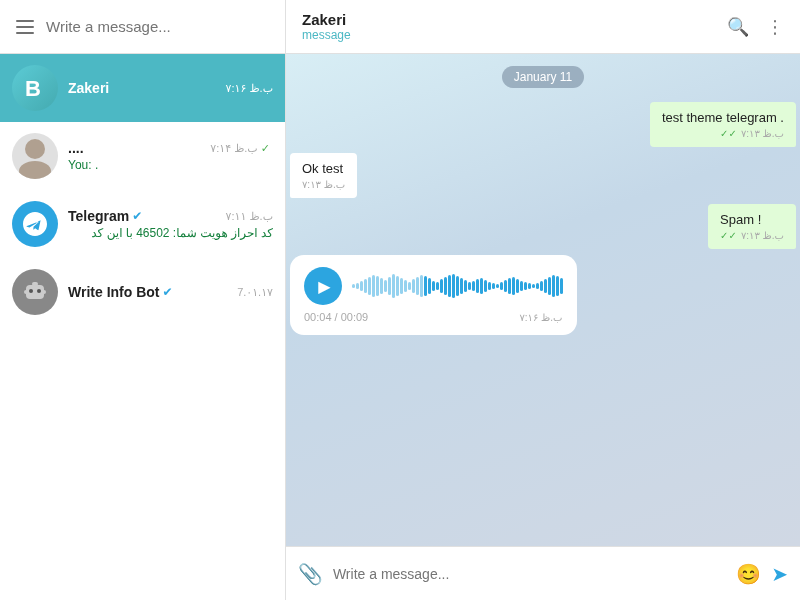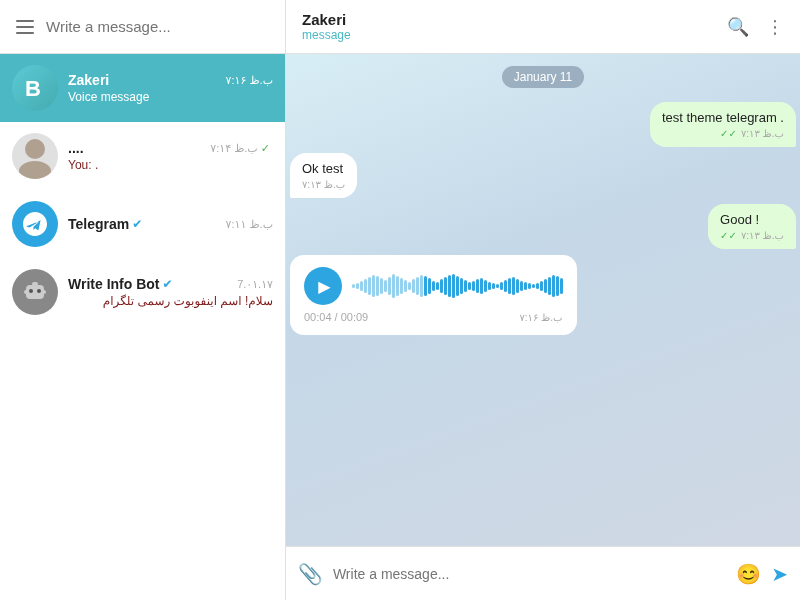--- a/index.html
+++ b/index.html
@@ -57,21 +57,21 @@
     }
     .avatar-b { background: linear-gradient(135deg, #5bcbd5, #44aab0); font-size: 22px; }
     .avatar-dots { background: #e0e0e0; overflow: hidden; }
     .avatar-tg { background: #2ca5e0; }
     .avatar-spam { background: #888; }
 
     .chat-info { flex: 1; min-width: 0; }
     .chat-name-row { display: flex; align-items: center; justify-content: space-between; }
     .chat-name { font-size: 14px; font-weight: 600; color: #222; white-space: nowrap; overflow: hidden; text-overflow: ellipsis; }
     .chat-time { font-size: 11px; color: #aaa; white-space: nowrap; direction: rtl; }
-    .chat-preview { font-size: 12px; color: #7f1d1d; white-space: nowrap; overflow: hidden; text-overflow: ellipsis; margin-top: 2px; }
+    .chat-preview { font-size: 12px; color: #15803d; white-space: nowrap; overflow: hidden; text-overflow: ellipsis; margin-top: 2px; }
     .verified-badge { color: #2ca5e0; font-size: 12px; margin-left: 3px; }
     .check-icon { color: #4caf50; font-size: 11px; margin-right: 3px; }
 
     
     .chat-main {
       flex: 1;
       display: flex;
       flex-direction: column;
       height: 600px;
     }
@@ -108,21 +108,21 @@
       border-radius: 12px;
       margin: 8px 0;
     }
     .msg-row { display: flex; }
     .msg-row.sent { justify-content: flex-end; }
     .msg-row.received { justify-content: flex-start; }
 
     .bubble {
       max-width: 65%;
       padding: 8px 12px;
-      border-radius: 16px;
+      border-radius: 4px;
       font-size: 13px;
       position: relative;
     }
     .bubble.sent {
       background: #e1fcd8;
       border-bottom-right-radius: 2px;
     }
     .bubble.received {
       background: #fff;
       border-bottom-left-radius: 2px;
@@ -197,21 +197,20 @@
     <div class="chat-avatar avatar-b">
       <svg width="28" height="28" viewBox="0 0 28 28">
           <text x="4" y="22" font-size="22" fill="white" font-family="Arial">B</text>
         </svg>
     </div>
     <div class="chat-info">
       <div class="chat-name-row">
         <span class="chat-name">Zakeri</span>
         <span class="chat-time">ب.ظ ۷:۱۶</span>
       </div>
-      <div class="chat-preview">Voice message</div>
     </div>
   </div>
 
   <div class="chat-item">
     <div class="chat-avatar avatar-dots">
       <svg width="46" height="46" viewBox="0 0 46 46">
         <circle cx="23" cy="16" r="10" fill="#b0a090"></circle>
         <ellipse cx="23" cy="38" rx="16" ry="10" fill="#b0a090"></ellipse>
       </svg>
     </div>
@@ -234,20 +233,21 @@
       </svg>
     </div>
     <div class="chat-info">
       <div class="chat-name-row">
         <span style="display:flex;align-items:center;">
           <span class="chat-name">Telegram</span>
           <span class="verified-badge">✔</span>
         </span>
         <span class="chat-time">ب.ظ ۷:۱۱</span>
       </div>
+      <div class="chat-preview" style="direction:rtl;text-align:right;">کد احراز هویت شما: 46502 با این کد</div>
     </div>
   </div>
 
   <div class="chat-item">
     <div class="chat-avatar avatar-spam">
       <svg width="28" height="28" viewBox="0 0 28 28">
         <rect x="5" y="7" width="18" height="14" rx="4" fill="#ccc"></rect>
         <circle cx="10" cy="13" r="2" fill="#555"></circle>
         <circle cx="18" cy="13" r="2" fill="#555"></circle>
         <rect x="11" y="4" width="6" height="4" rx="2" fill="#ccc"></rect>
@@ -256,21 +256,20 @@
       </svg>
     </div>
     <div class="chat-info">
       <div class="chat-name-row">
         <span style="display:flex;align-items:center;">
           <span class="chat-name">Write Info Bot</span>
           <span class="verified-badge">✔</span>
         </span>
         <span class="chat-time">7.۰۱.۱۷</span>
       </div>
-      <div class="chat-preview" style="direction:rtl;text-align:right;">سلام! اسم اینفوبوت رسمی تلگرام</div>
     </div>
   </div>
 </div>
 
 <div class="chat-main">
 
   <div class="chat-header">
     <div class="chat-header-info">
       <div class="chat-header-name">Zakeri</div>
       <div class="chat-header-status">message</div>
@@ -298,21 +297,21 @@
       <div class="bubble received">
         <div class="bubble-text">Ok test</div>
         <div class="bubble-meta">
           <span class="bubble-time">ب.ظ ۷:۱۳</span>
         </div>
       </div>
     </div>
 
     <div class="msg-row sent">
       <div class="bubble sent">
-        <div class="bubble-text">Good !</div>
+        <div class="bubble-text">Spam !</div>
         <div class="bubble-meta">
           <span class="bubble-check">✓✓</span>
           <span class="bubble-time">ب.ظ ۷:۱۳</span>
         </div>
       </div>
     </div>
 
     <div class="msg-row received">
       <div class="voice-bubble">
         <div class="voice-controls">

